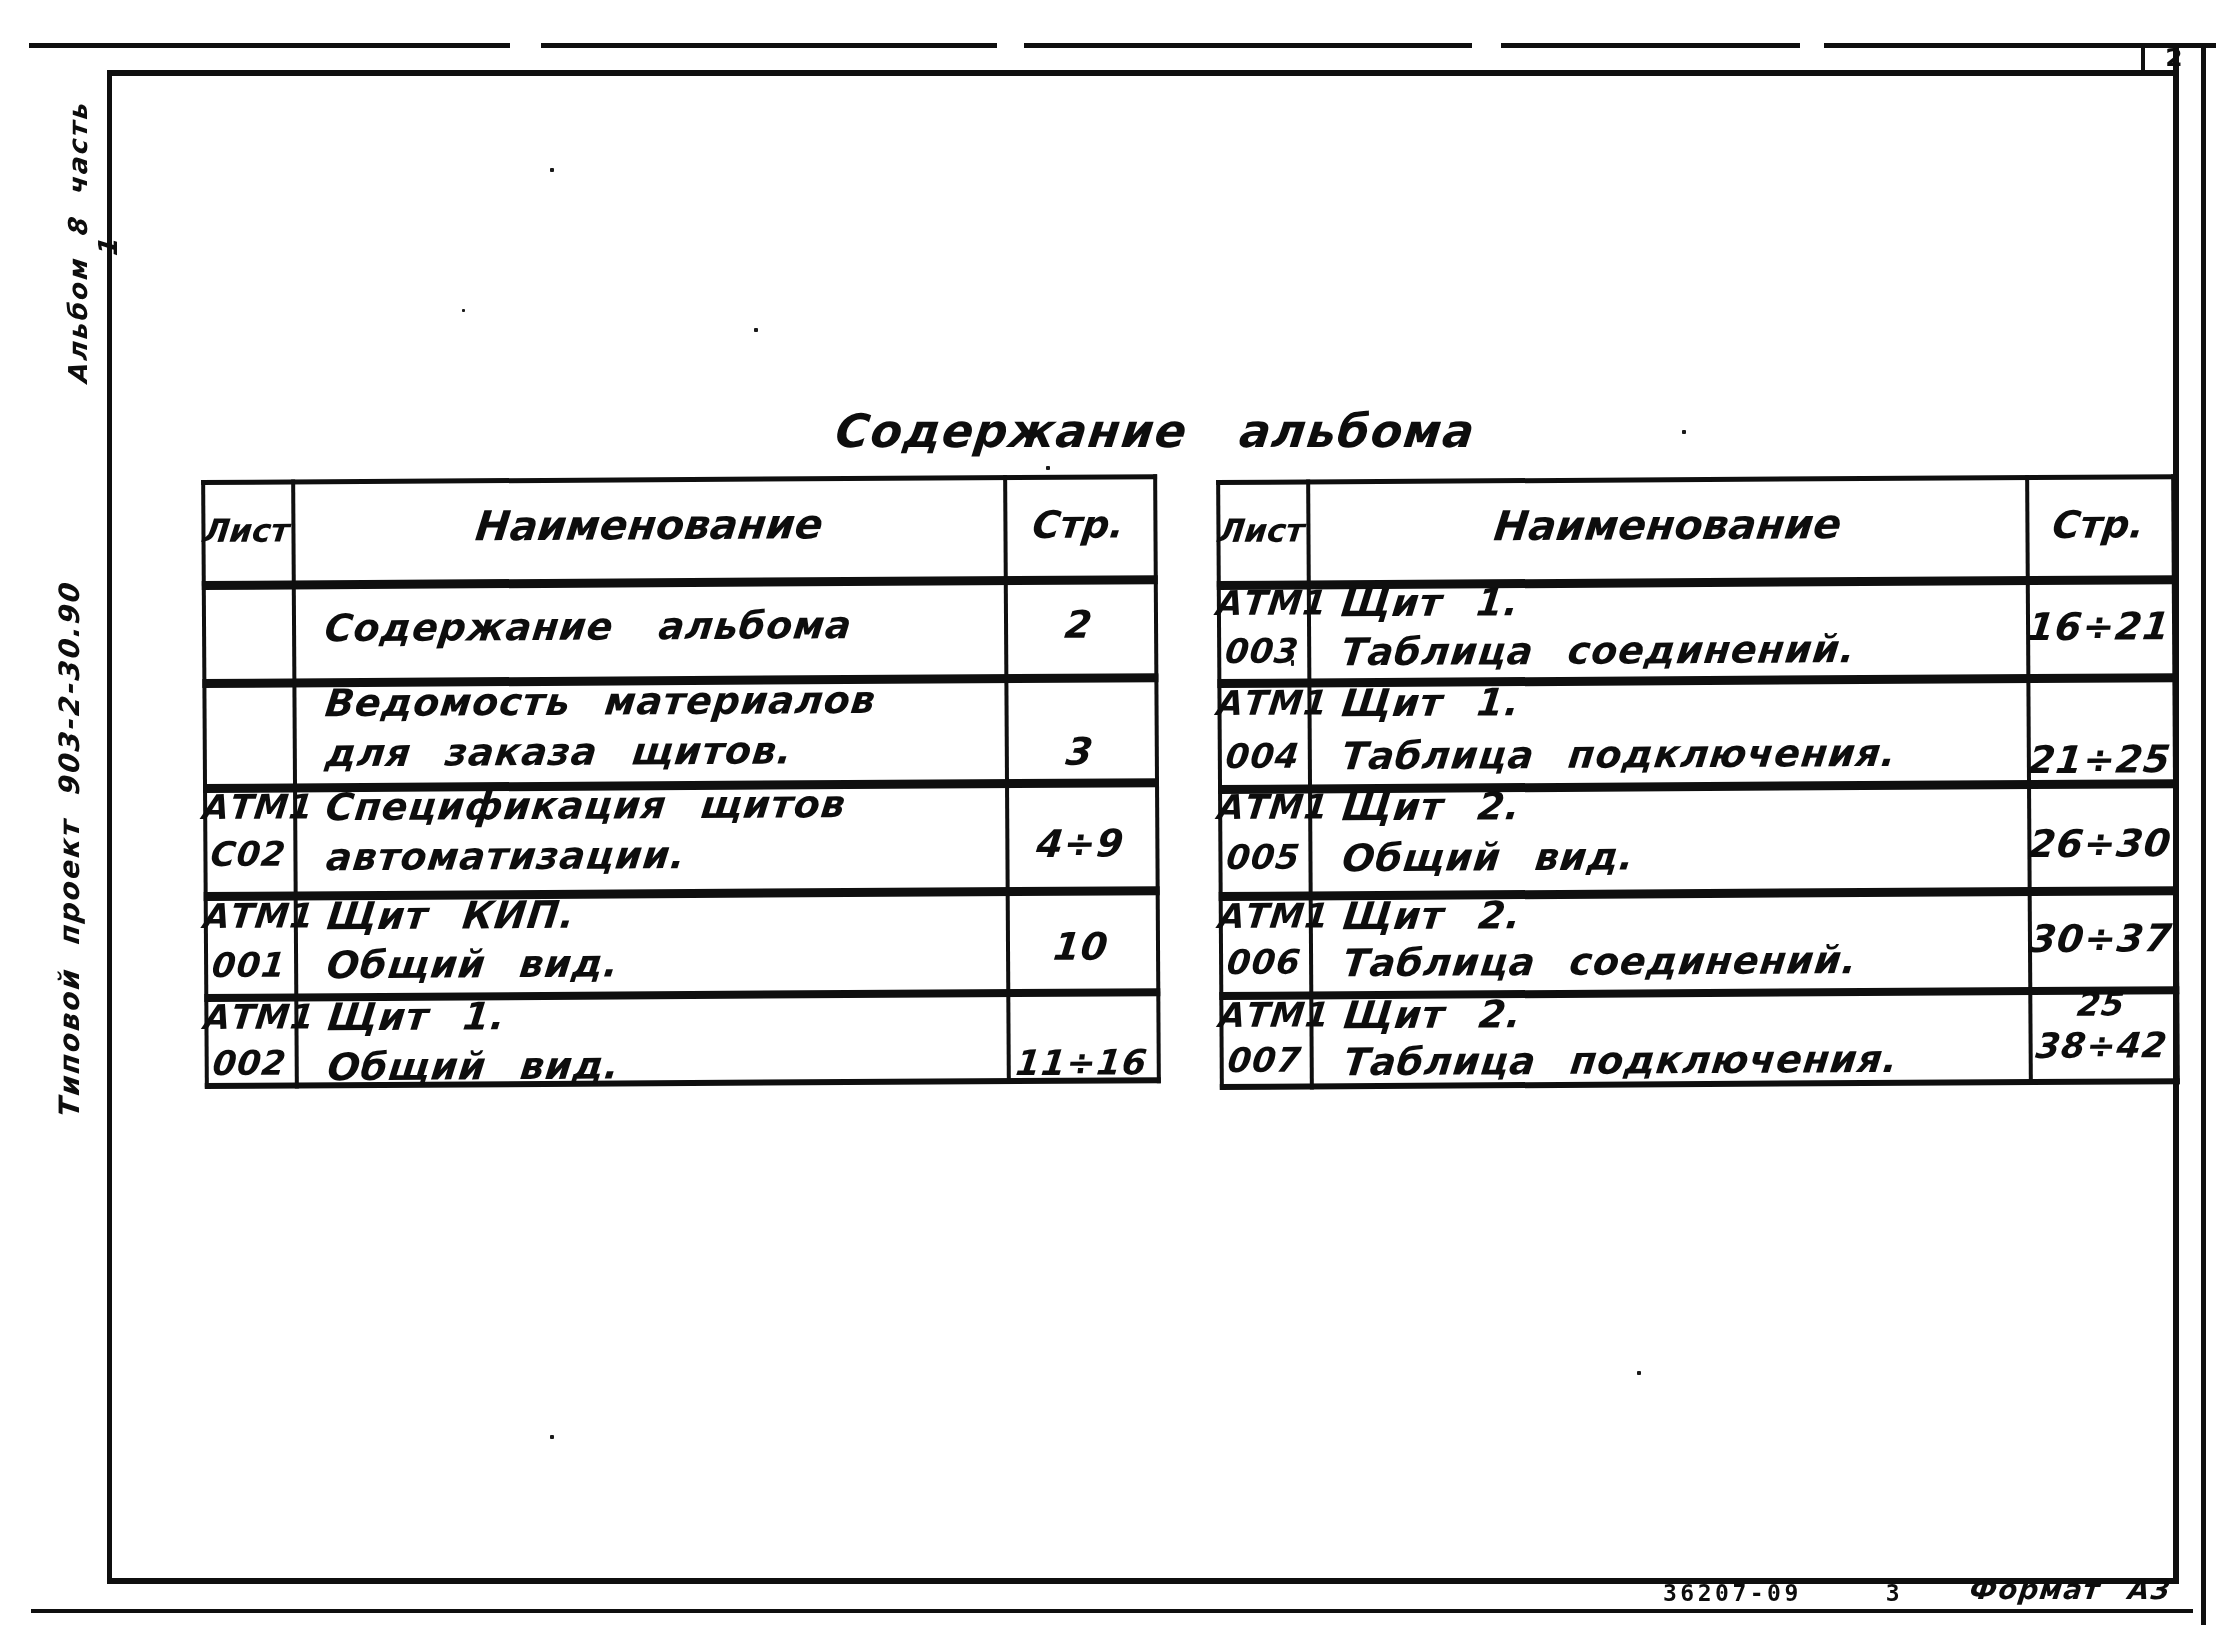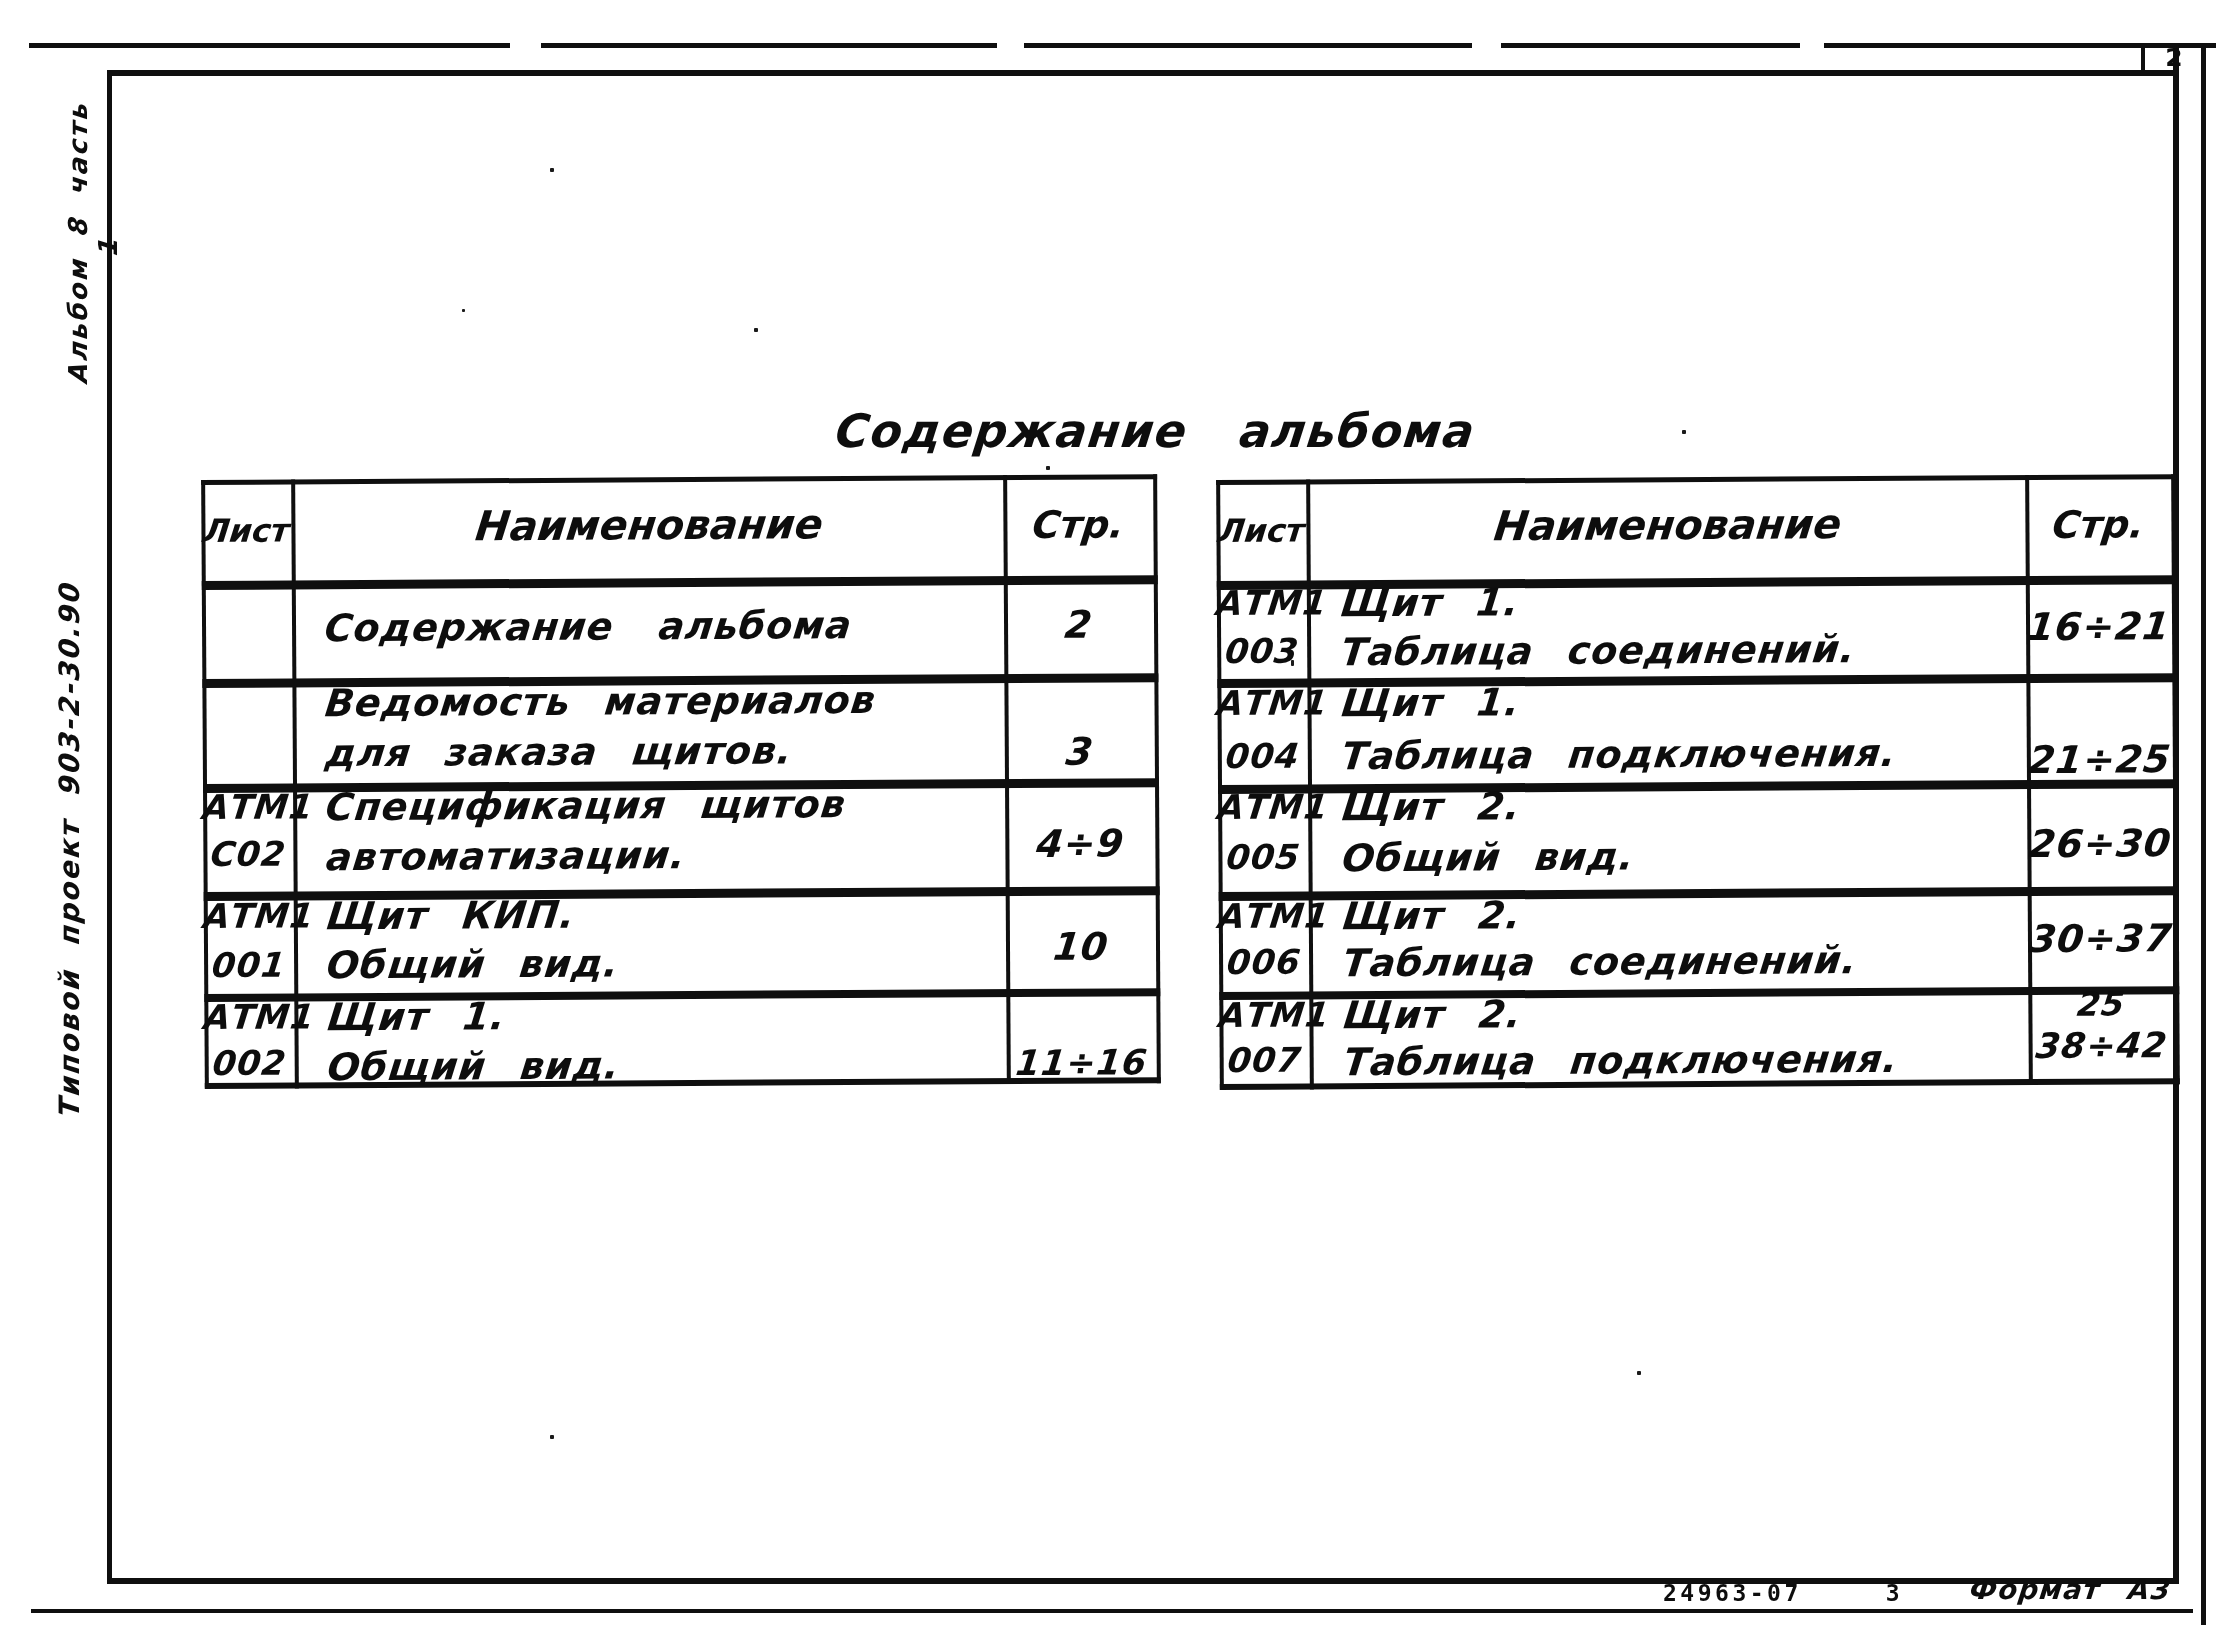--- a/index.html
+++ b/index.html
@@ -148,16 +148,16 @@
   <div class="txt hand cpage" style="left:809px;top:445px;width:146px;">30÷37</div>
 
   <div class="txt hand csheet" style="left:0;top:518px;width:90px;">АТМ1</div>
   <div class="txt hand csheet" style="left:0;top:563px;width:90px;">007</div>
   <div class="txt hand cname" style="left:124px;top:517px;">Щит 2.</div>
   <div class="txt hand cname" style="left:124px;top:564px;">Таблица подключения.</div>
   <div class="txt hand cpage-sm" style="left:809px;top:513px;width:146px;font-size:33px;">25</div>
   <div class="txt hand cpage-sm" style="left:809px;top:554px;width:146px;">38÷42</div>
 </div>
 
-<div class="txt stamp" style="left:1663px;top:1582px;">24963-07</div>
+<div class="txt stamp" style="left:1663px;top:1582px;">36207-09</div>
 <div class="txt stamp" style="left:1857px;top:1582px;width:75px;text-align:center;">3</div>
 <div class="txt hand" style="left:1970px;top:1576px;font-size:27.5px;letter-spacing:1.3px;word-spacing:17px;">Формат А3</div>
 
 
 </body></html>

